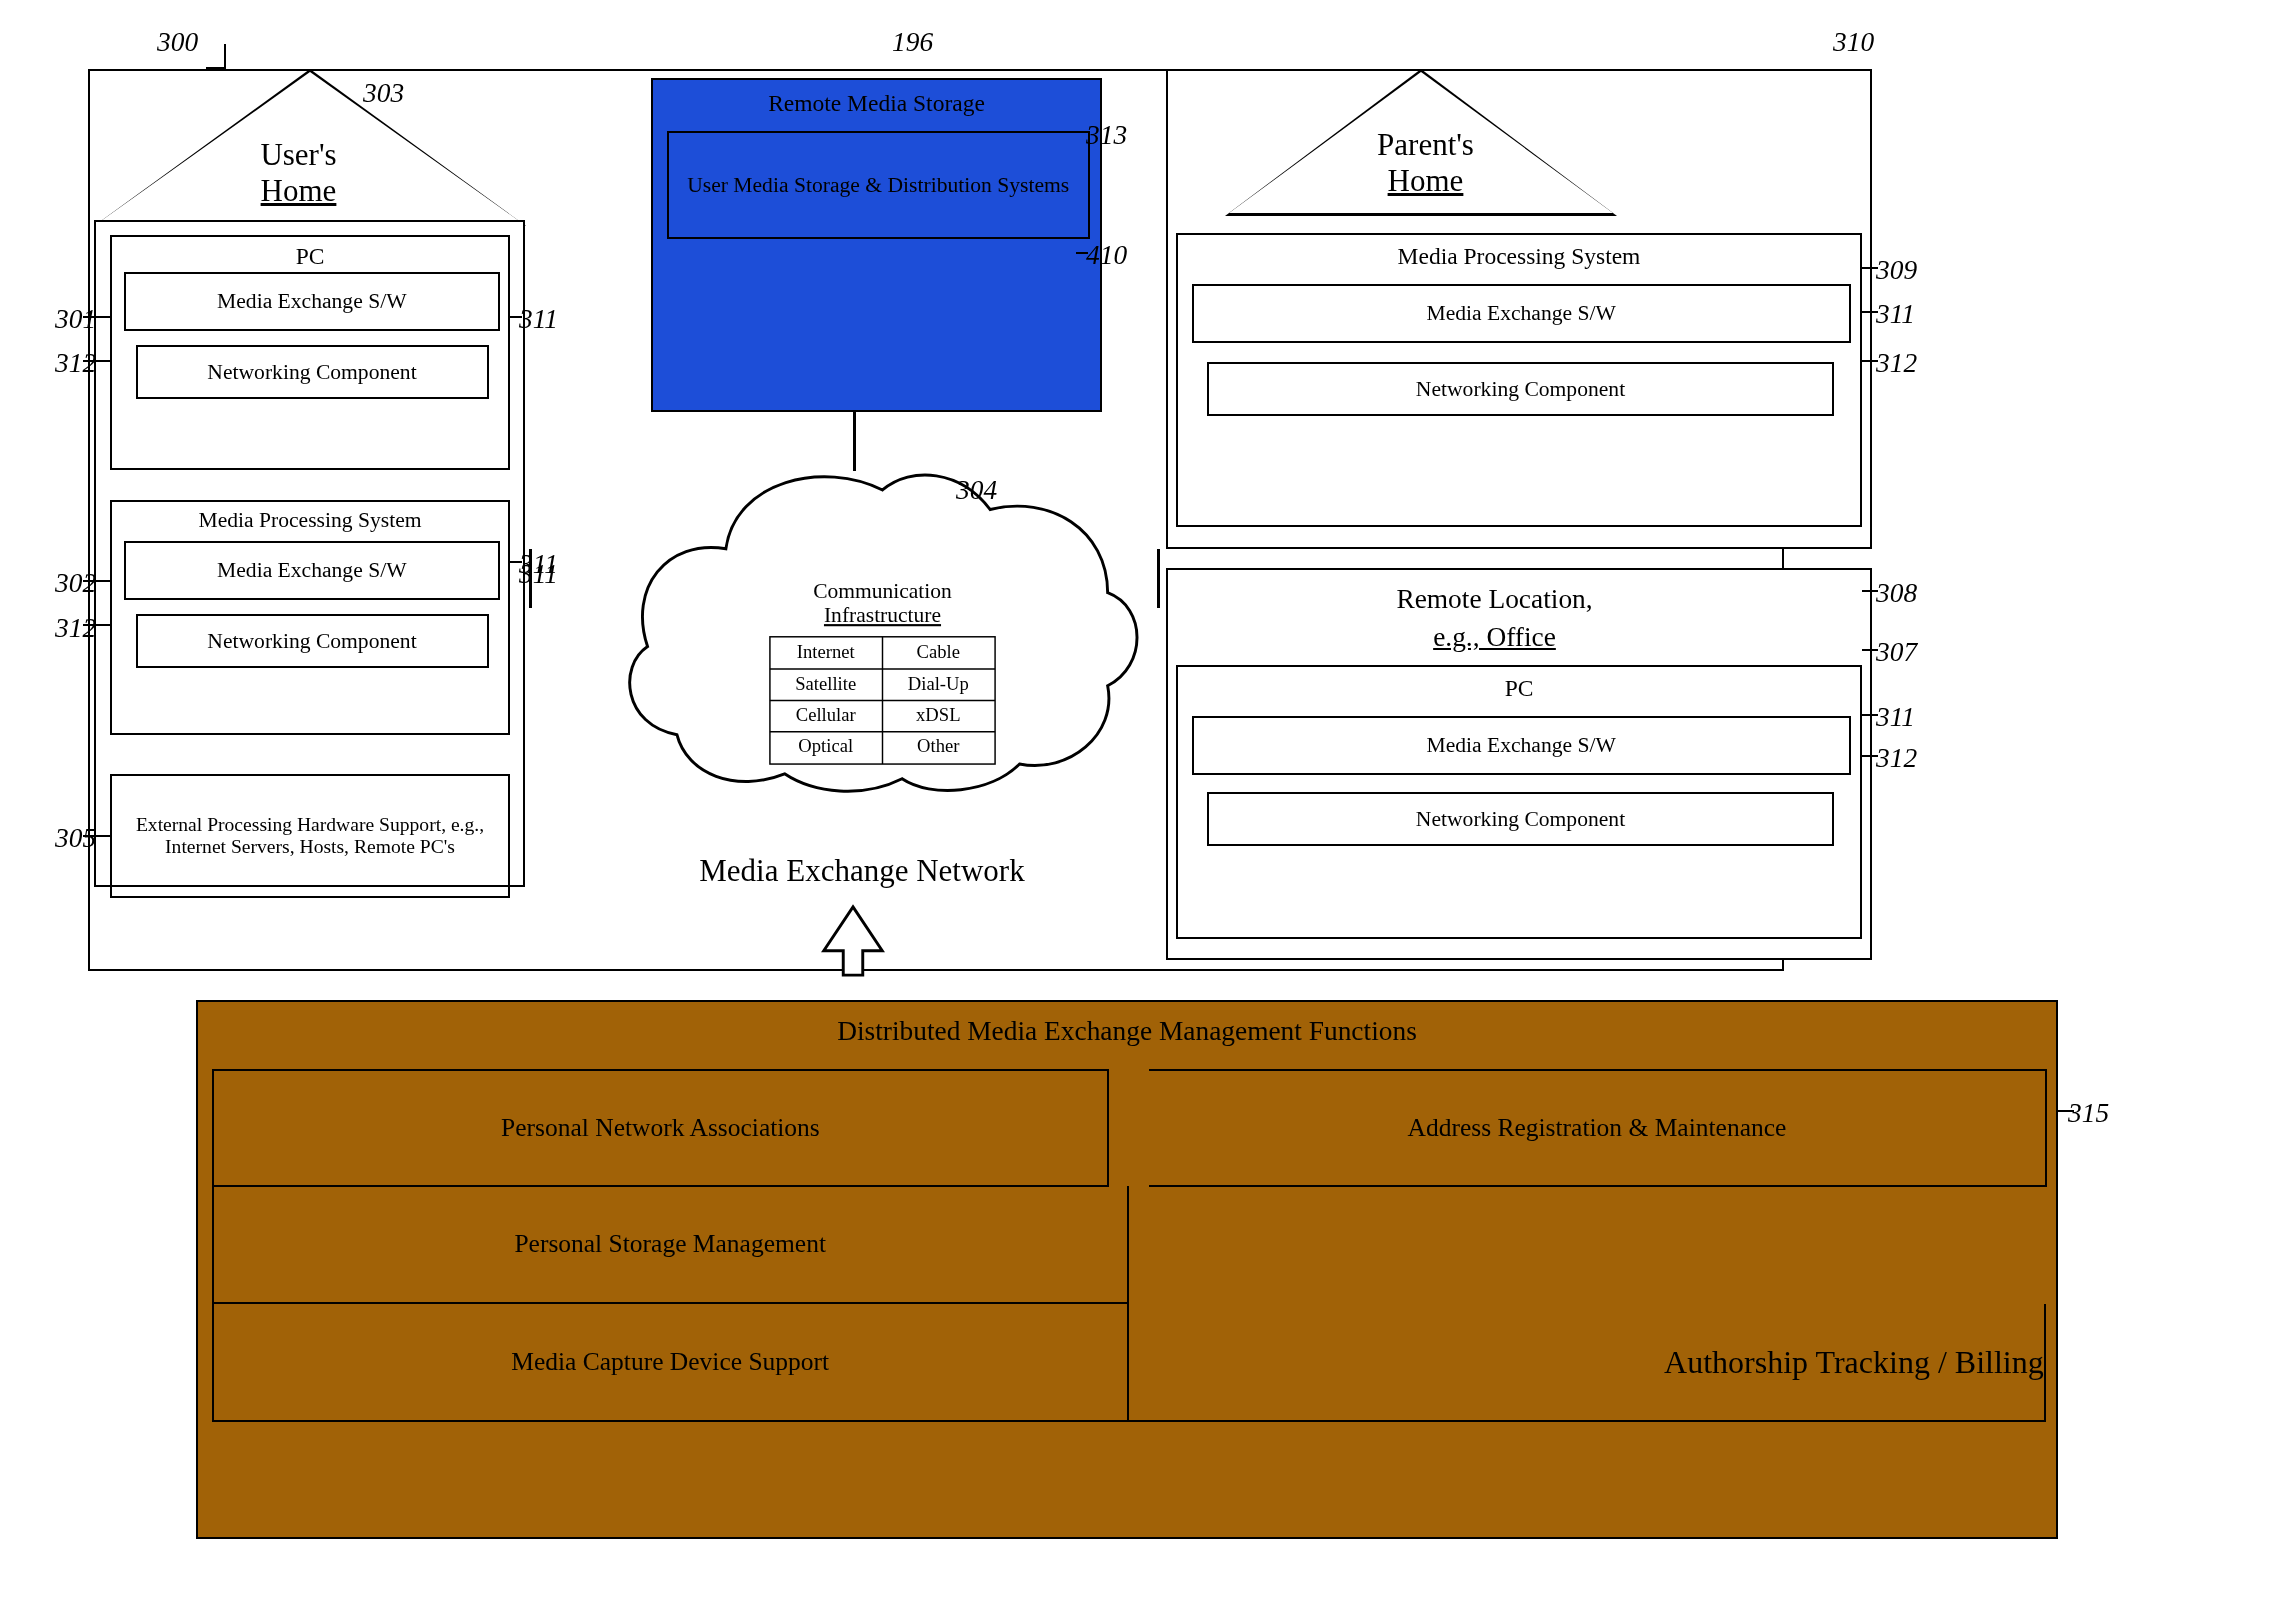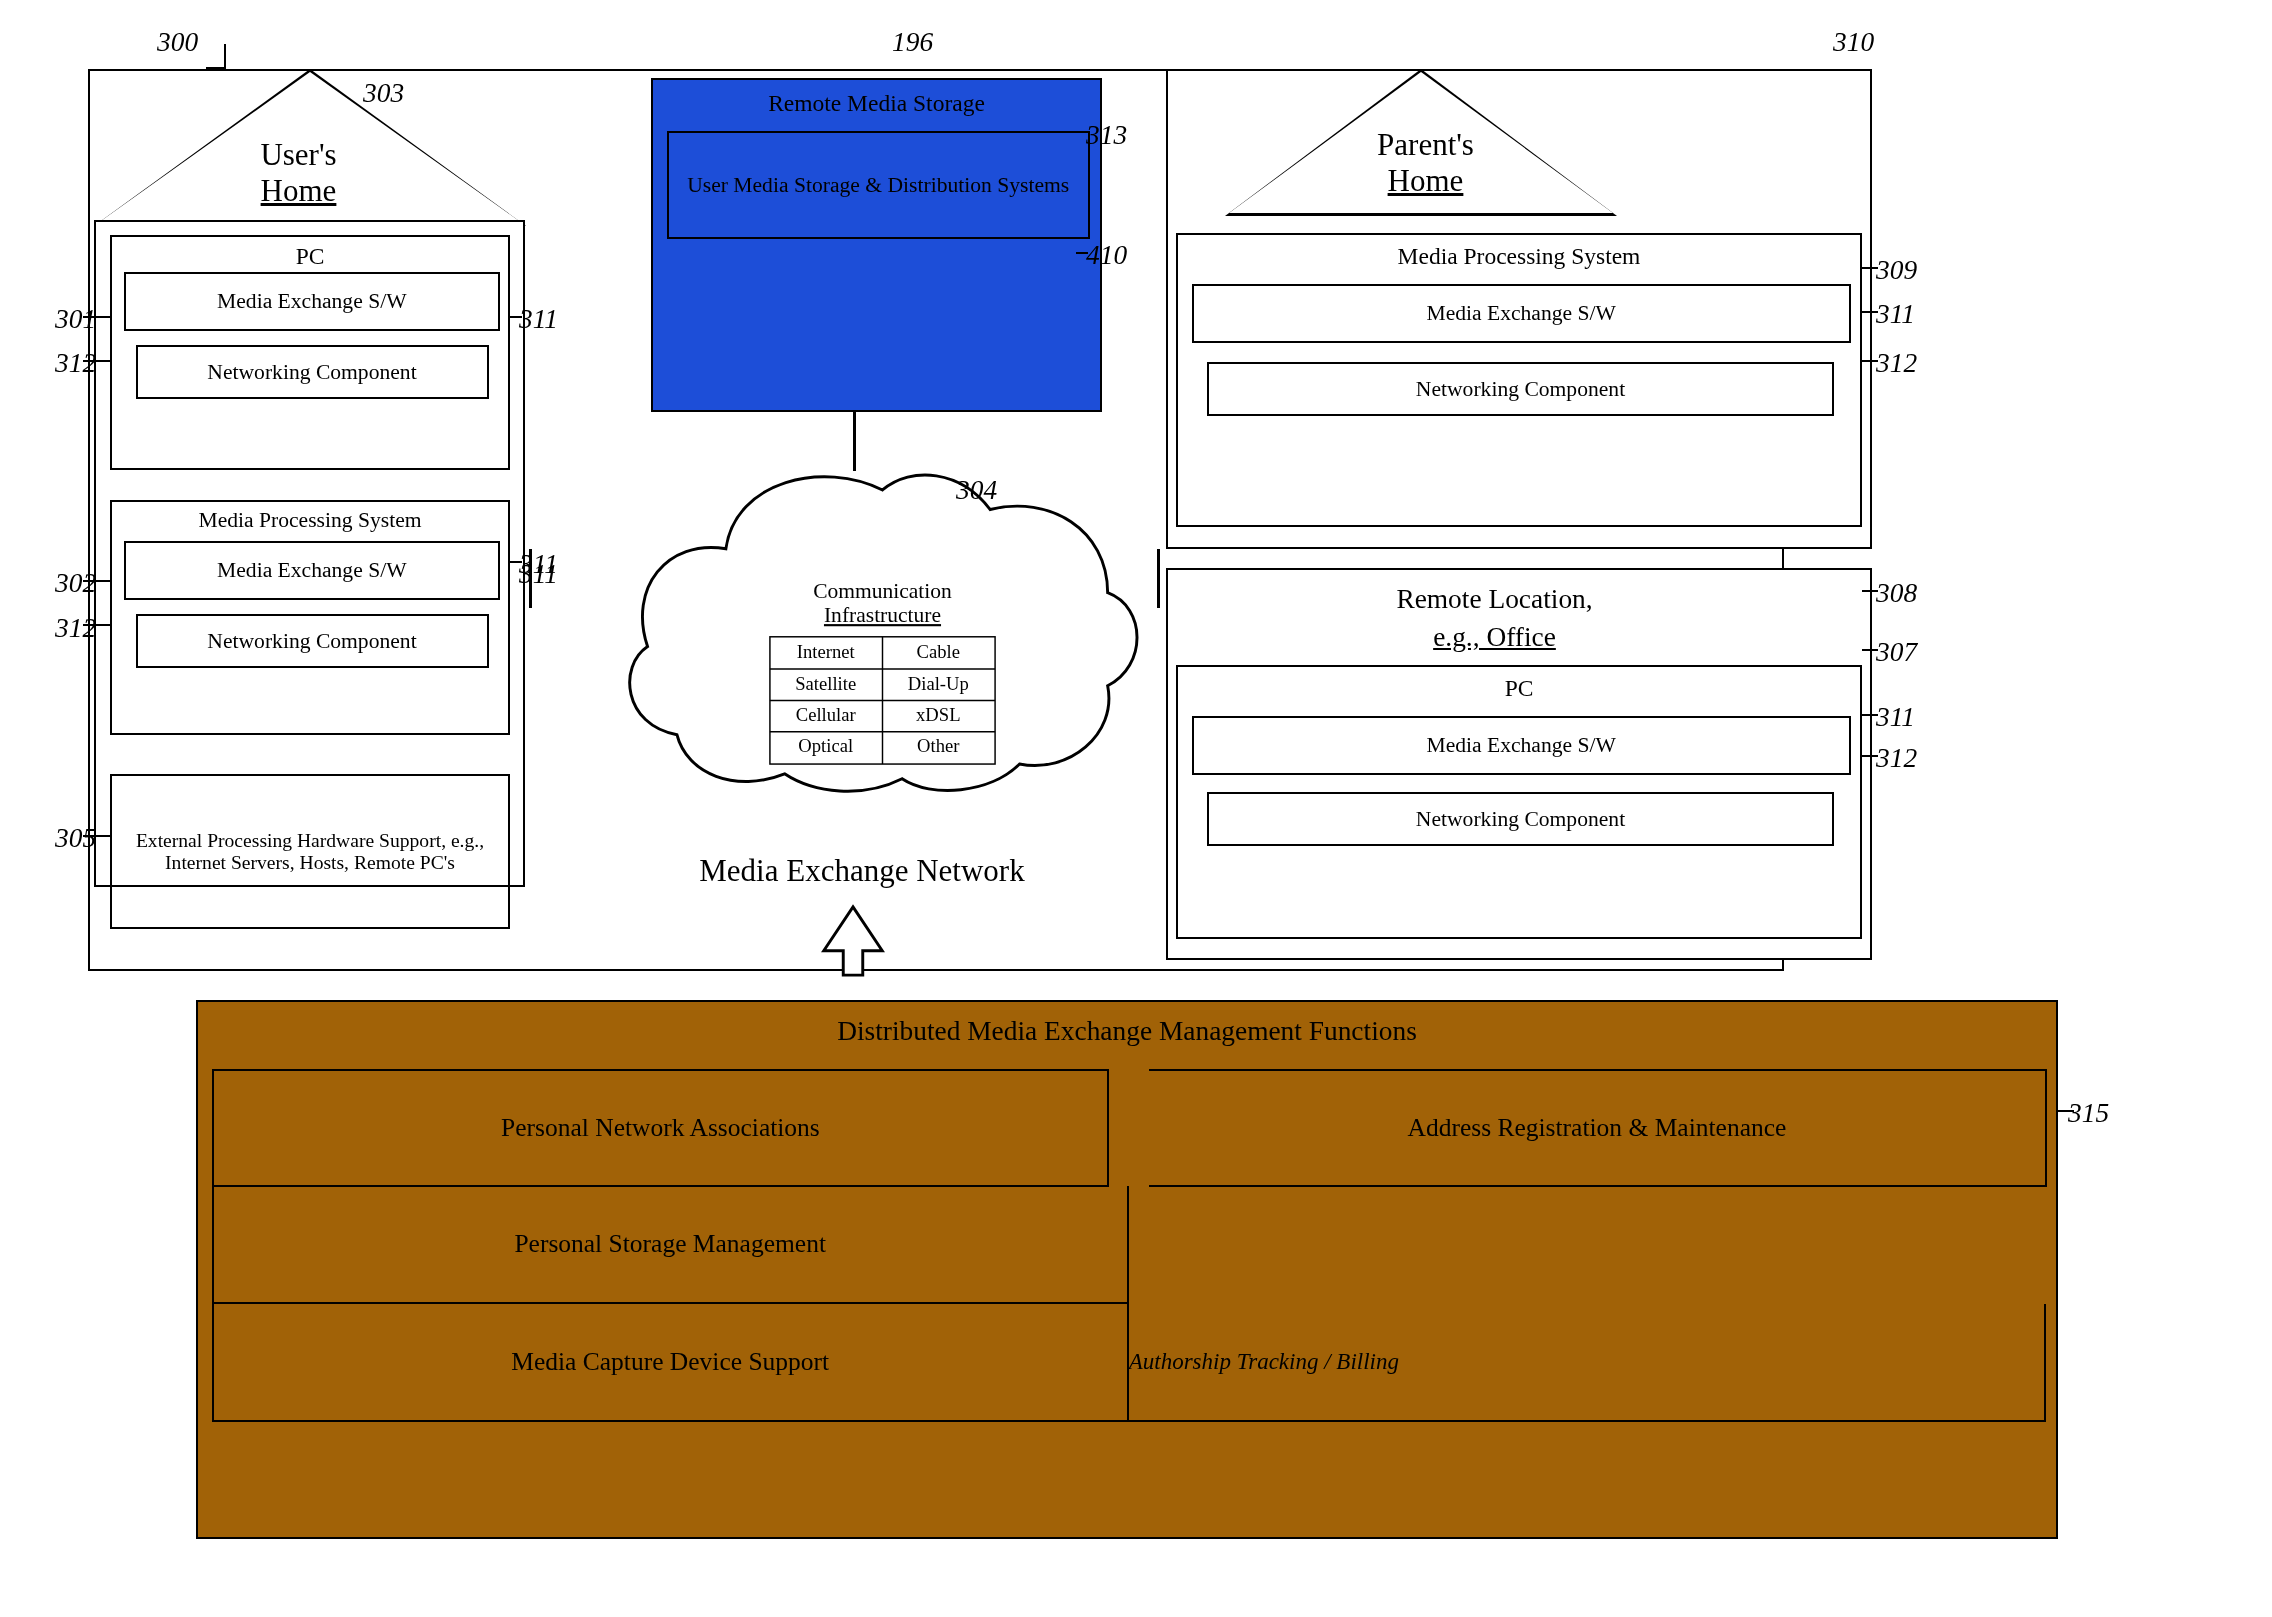--- a/index.html
+++ b/index.html
@@ -85,21 +85,21 @@
 
   <div class="ref-num" style="left:55px; top:568px;">302</div>
   <div style="position:absolute; left:83px; top:580px; width:27.4px; height:2px; background:#000;"></div>
 
   <div class="ref-num" style="left:55px; top:613px;">312</div>
   <div style="position:absolute; left:83px; top:624px; width:27.4px; height:2px; background:#000;"></div>
 
   <div class="ref-num" style="left:519px; top:549px;">311</div>
   <div style="position:absolute; left:510px; top:561px; width:11.8px; height:2px; background:#000;"></div>
 
-  <div style="position:absolute; left:110px; top:774px; width:400px; height:155px; border:2px solid #000; display:flex; align-items:center; justify-content:center; text-align:center; font-size:19.6px; padding:7.8px;">
+  <div style="position:absolute; left:110px; top:774px; width:400px; height:124px; border:2px solid #000; display:flex; align-items:center; justify-content:center; text-align:center; font-size:19.6px; padding:7.8px;">
     <span>External Processing Hardware Support, e.g., Internet Servers, Hosts, Remote PC's</span>
   </div>
 
   <div class="ref-num" style="left:55px; top:823px;">305</div>
   <div style="position:absolute; left:83px; top:835px; width:27.4px; height:2px; background:#000;"></div>
 
   <div class="ref-num" style="left:892px; top:27.4px;">196</div>
 
   <div style="position:absolute; left:627px; top:78px; width:451px; height:334px; border:2.9px solid #000; background:#1d4ed8;margin-left:24px;">
     <div style="text-align:center; font-size:23.5px; padding-top:9.8px;">Remote Media Storage</div>
@@ -235,21 +235,21 @@
     <div style="position:absolute; left:13.7px; top:184px; width:1835px; height:118px; display:flex;">
       <div style="width:917px; height:118px; border:2px solid #000; border-top:none; display:flex; align-items:center; justify-content:center; font-size:25.5px; font-family:'Times New Roman',serif;">
         <span>Personal Storage Management</span>
       </div>
     </div>
 
     <div style="position:absolute; left:13.7px; top:302px; width:1835px; height:118px; display:flex;">
       <div style="width:917px; height:118px; border:2px solid #000; border-top:none; display:flex; align-items:center; justify-content:center; font-size:25.5px; font-family:'Times New Roman',serif;">
         <span>Media Capture Device Support</span>
       </div>
-      <div style="width:917px; height:118px; border:2px solid #000; border-left:none; border-top:none; display:flex; align-items:center; justify-content:flex-start; font-size:23px; font-family:'Times New Roman',serif;font-style:italic;">
+      <div style="width:917px; height:118px; border:2px solid #000; border-left:none; border-top:none; display:flex; align-items:center; justify-content:flex-end; font-size:32px; font-family:'Times New Roman',serif;">
         <span>Authorship Tracking / Billing</span>
       </div>
     </div>
   </div>
 
   <div class="ref-num" style="left:2068px; top:1098px;">315</div>
   <div style="position:absolute; left:2058px; top:1110px; width:15.7px; height:2px; background:#000;"></div>
 
   <div style="position:absolute; left:853px; top:412px; width:2.9px; height:59px; background:#000;"></div>
 

